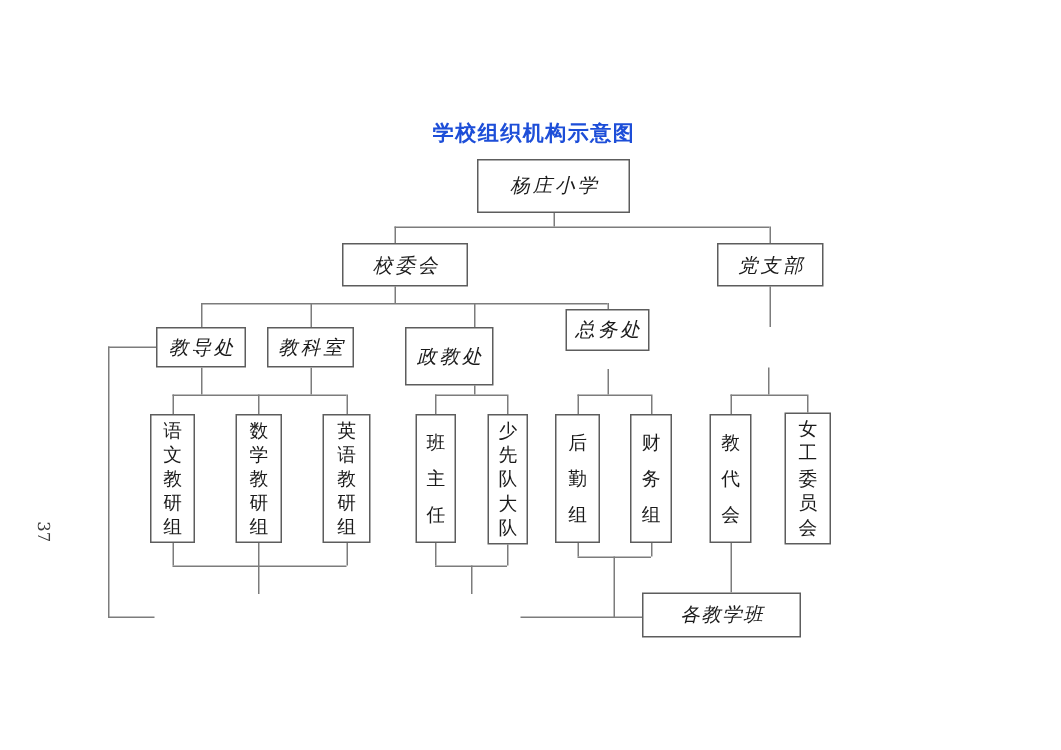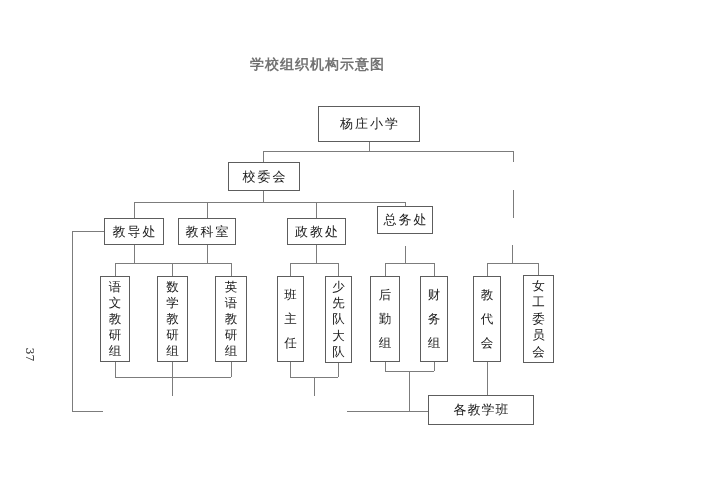--- a/index.html
+++ b/index.html
@@ -1,26 +1,26 @@
 <!DOCTYPE html>
 <html><head>
 <meta charset="utf-8">
 <style>
   html,body{margin:0;padding:0;background:#fff;}
   #page{position:relative;width:707px;height:500px;background:#ffffff;overflow:hidden;
         font-family:"DejaVu Serif","Liberation Serif",serif;color:#1a1a1a;}
-  .title{position:absolute;left:250px;top:56px;width:212px;text-align:left;
+  .title{position:absolute;left:250px;top:80px;width:212px;text-align:center;
          font-family:"DejaVu Sans","Liberation Sans",sans-serif;
-         font-weight:bold;font-size:14px;letter-spacing:1px;color:#737373;}
+         font-weight:bold;font-size:14px;letter-spacing:1px;color:#1d4ed8;}
   .pagenum{position:absolute;left:18px;top:348px;width:22px;text-align:center;
            transform:rotate(90deg);font-size:11px;color:#3a3a3a;
            font-family:"DejaVu Serif","Liberation Serif",serif;}
   .box{position:absolute;box-sizing:border-box;border:1px solid #5d5d5d;background:#fff;
        display:flex;align-items:center;justify-content:center;}
-  .lbl{font-size:13px;letter-spacing:2px;text-indent:2px;white-space:nowrap;}
+  .lbl{font-size:13px;letter-spacing:2px;text-indent:2px;white-space:nowrap;font-style:italic;}
   .lbl.wide{letter-spacing:1px;text-indent:1px;}
   .vlbl{display:flex;flex-direction:column;justify-content:space-evenly;align-items:center;
         width:100%;height:100%;font-size:12.5px;line-height:1;}
   .ln{position:absolute;background:#7c7c7c;}
   .v{width:1px;} .h{height:1px;}
 </style>
 </head>
 <body>
 
 <div id="page">
@@ -82,31 +82,34 @@
   <div class="ln h" style="left:347px;top:411px;width:81px"></div>
 
   <div class="ln h" style="left:72px;top:231px;width:33px"></div>
   <div class="ln v" style="left:72px;top:231px;height:181px"></div>
   <div class="ln h" style="left:72px;top:411px;width:31px"></div>
 
   <div class="box" style="left:318px;top:106px;width:102px;height:36px">
     <span class="lbl">杨庄小学</span>
   </div>
 
-  <div class="box" style="left:228px;top:162px;width:72px;height:29px">
+  <div class="box" style="left:228px;top:162px;width:84px;height:29px">
     <span class="lbl">校委会</span>
+  </div>
+  <div class="box" style="left:478px;top:162px;width:71px;height:29px">
+    <span class="lbl">党支部</span>
   </div>
 
   <div class="box" style="left:178px;top:218px;width:58px;height:27px">
     <span class="lbl">教科室</span>
   </div>
   <div class="box" style="left:104px;top:218px;width:60px;height:27px">
     <span class="lbl">教导处</span>
   </div>
-  <div class="box" style="left:287px;top:218px;width:59px;height:27px">
+  <div class="box" style="left:270px;top:218px;width:59px;height:39px">
     <span class="lbl">政教处</span>
   </div>
   <div class="box" style="left:377px;top:206px;width:56px;height:28px">
     <span class="lbl">总务处</span>
   </div>
 
   <div class="box" style="left:100px;top:276px;width:30px;height:86px">
     <span class="vlbl">
         <span>语</span>
         <span>文</span>

